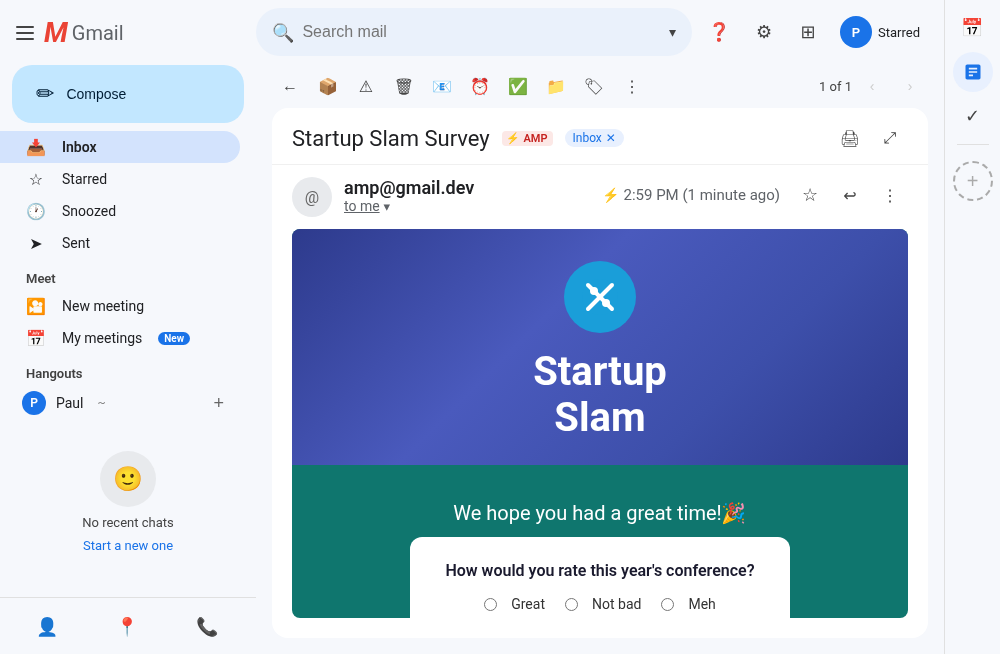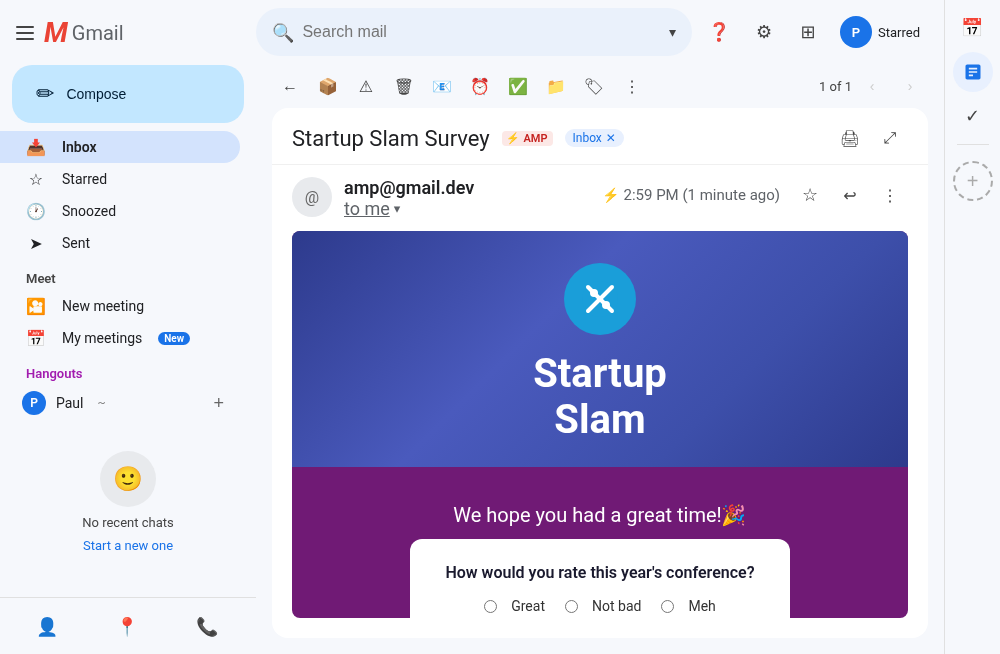--- a/index.html
+++ b/index.html
@@ -78,21 +78,21 @@
     .meet-item .nav-icon { font-size: 16px; width: 20px; text-align: center; }
     .new-badge {
       background: #1a73e8;
       color: white;
       font-size: 10px;
       border-radius: 10px;
       padding: 1px 6px;
       font-weight: 600;
     }
 
-    .hangouts-section { padding: 12px 0 4px 26px; font-size: 13px; font-weight: 600; color: #a21caf; }
+    .hangouts-section { padding: 12px 0 4px 26px; font-size: 13px; font-weight: 600; color: #404040; }
     .hangout-user {
       display: flex;
       align-items: center;
       gap: 10px;
       padding: 4px 16px 4px 22px;
       cursor: pointer;
       height: 36px;
       font-size: 14px;
       color: #202124;
     }
@@ -383,21 +383,21 @@
       align-items: center;
       justify-content: center;
       font-size: 16px;
       color: #444;
     }
     .star-btn { font-size: 18px; }
 
     
     #amp-email-body {
       flex: 1;
-      background: #701a75;
+      background: #0f766e;
       margin: 0 20px 20px 20px;
       border-radius: 8px;
       overflow: hidden;
       display: flex;
       flex-direction: column;
       align-items: center;
     }
 
     .amp-hero {
       width: 100%;
@@ -631,21 +631,21 @@
         <button class="subject-action-btn">🖨</button>
         <button class="subject-action-btn">⤢</button>
       </div>
     </div>
 
     <div id="email-header">
       <div class="sender-avatar">@</div>
       <div class="email-meta">
         <div style="font-weight:600; font-size:18px; color:#202124;">amp@gmail.dev</div>
         <div style="display:flex; align-items:center; gap:4px;">
-          <span style="font-size:18px; color:#5f6368;text-decoration:underline;">to me</span>
+          <span style="font-size:14px; color:#5f6368;text-decoration:underline;">to me</span>
           <span style="font-size:13px; color:#5f6368;">▾</span>
         </div>
       </div>
       <div class="email-actions">
         <span class="lightning-icon">⚡</span>
         <span style="font-size:15px; color:#5f6368; margin-right:8px;">2:59 PM (1 minute ago)</span>
         <button class="email-action-btn star-btn">☆</button>
         <button class="email-action-btn">↩</button>
         <button class="email-action-btn">⋮</button>
       </div>

